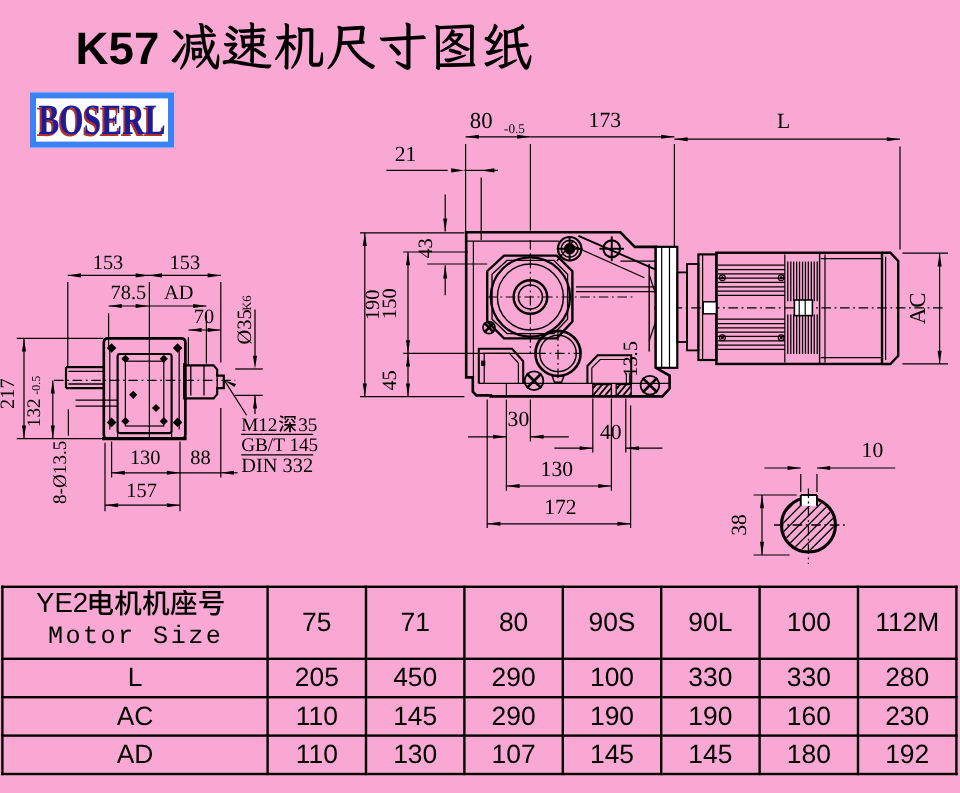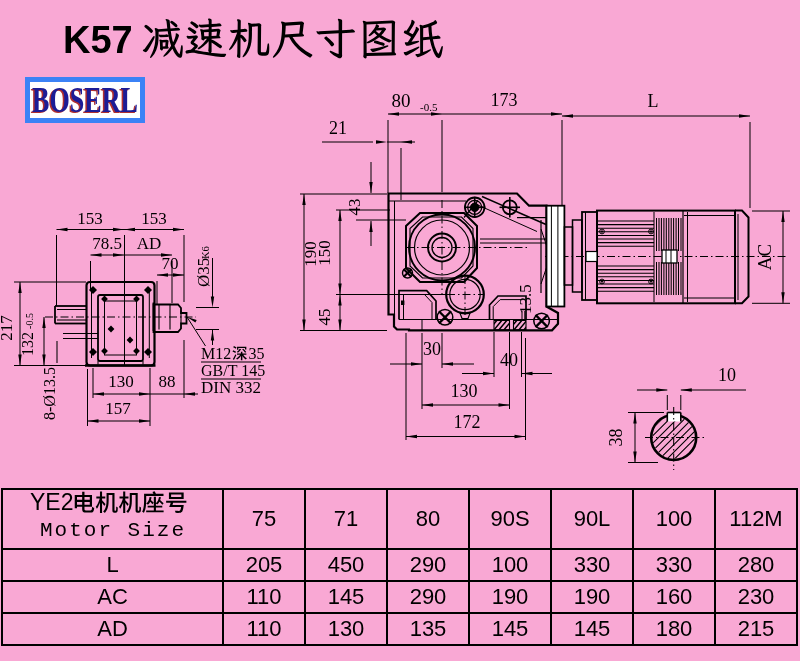--- a/index.html
+++ b/index.html
@@ -398,20 +398,20 @@
           <td>290</td>
           <td>190</td>
           <td>190</td>
           <td>160</td>
           <td>230</td>
         </tr>
 <tr style="height:32px">
           <td>AD</td>
           <td>110</td>
           <td>130</td>
-          <td>135</td>
+          <td>107</td>
           <td>145</td>
           <td>145</td>
           <td>180</td>
-          <td>215</td>
+          <td>192</td>
         </tr>
 </tbody>
     </table>
 </div>
 </body></html>

